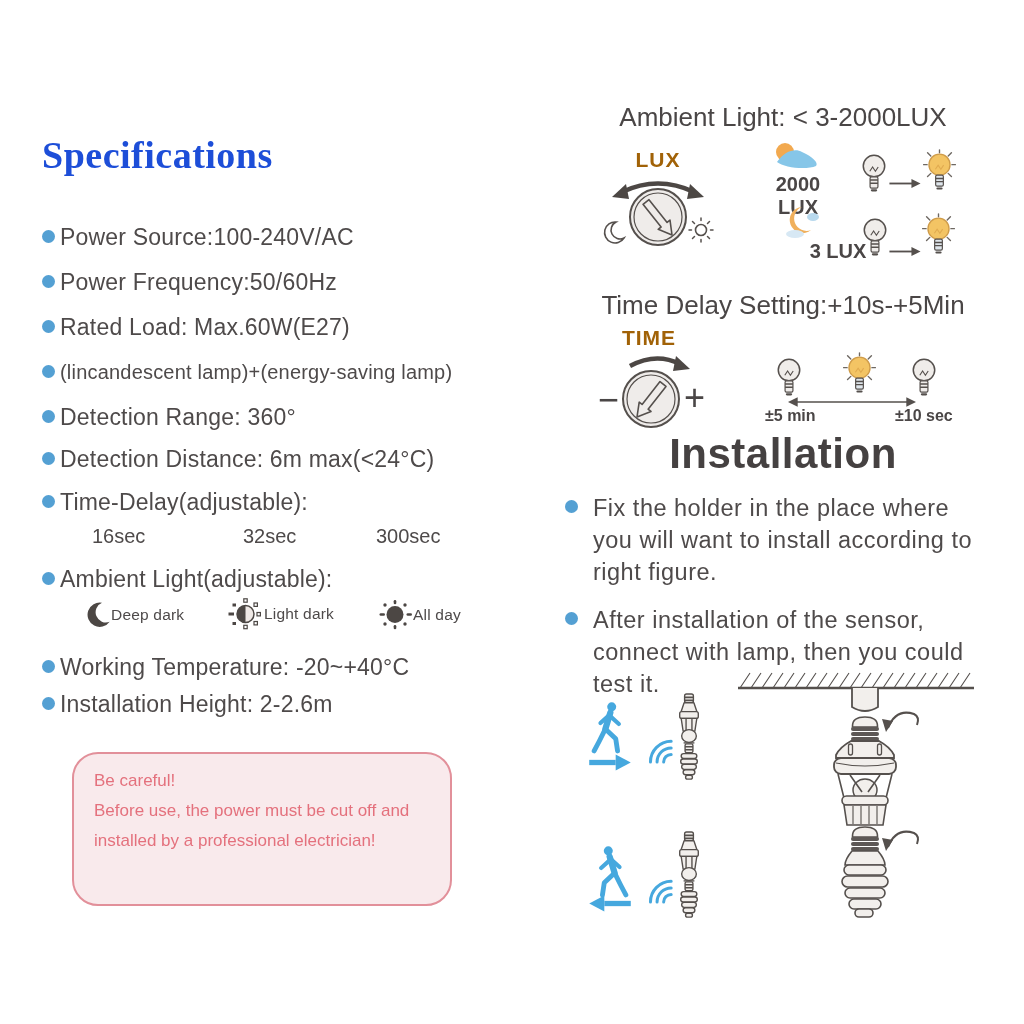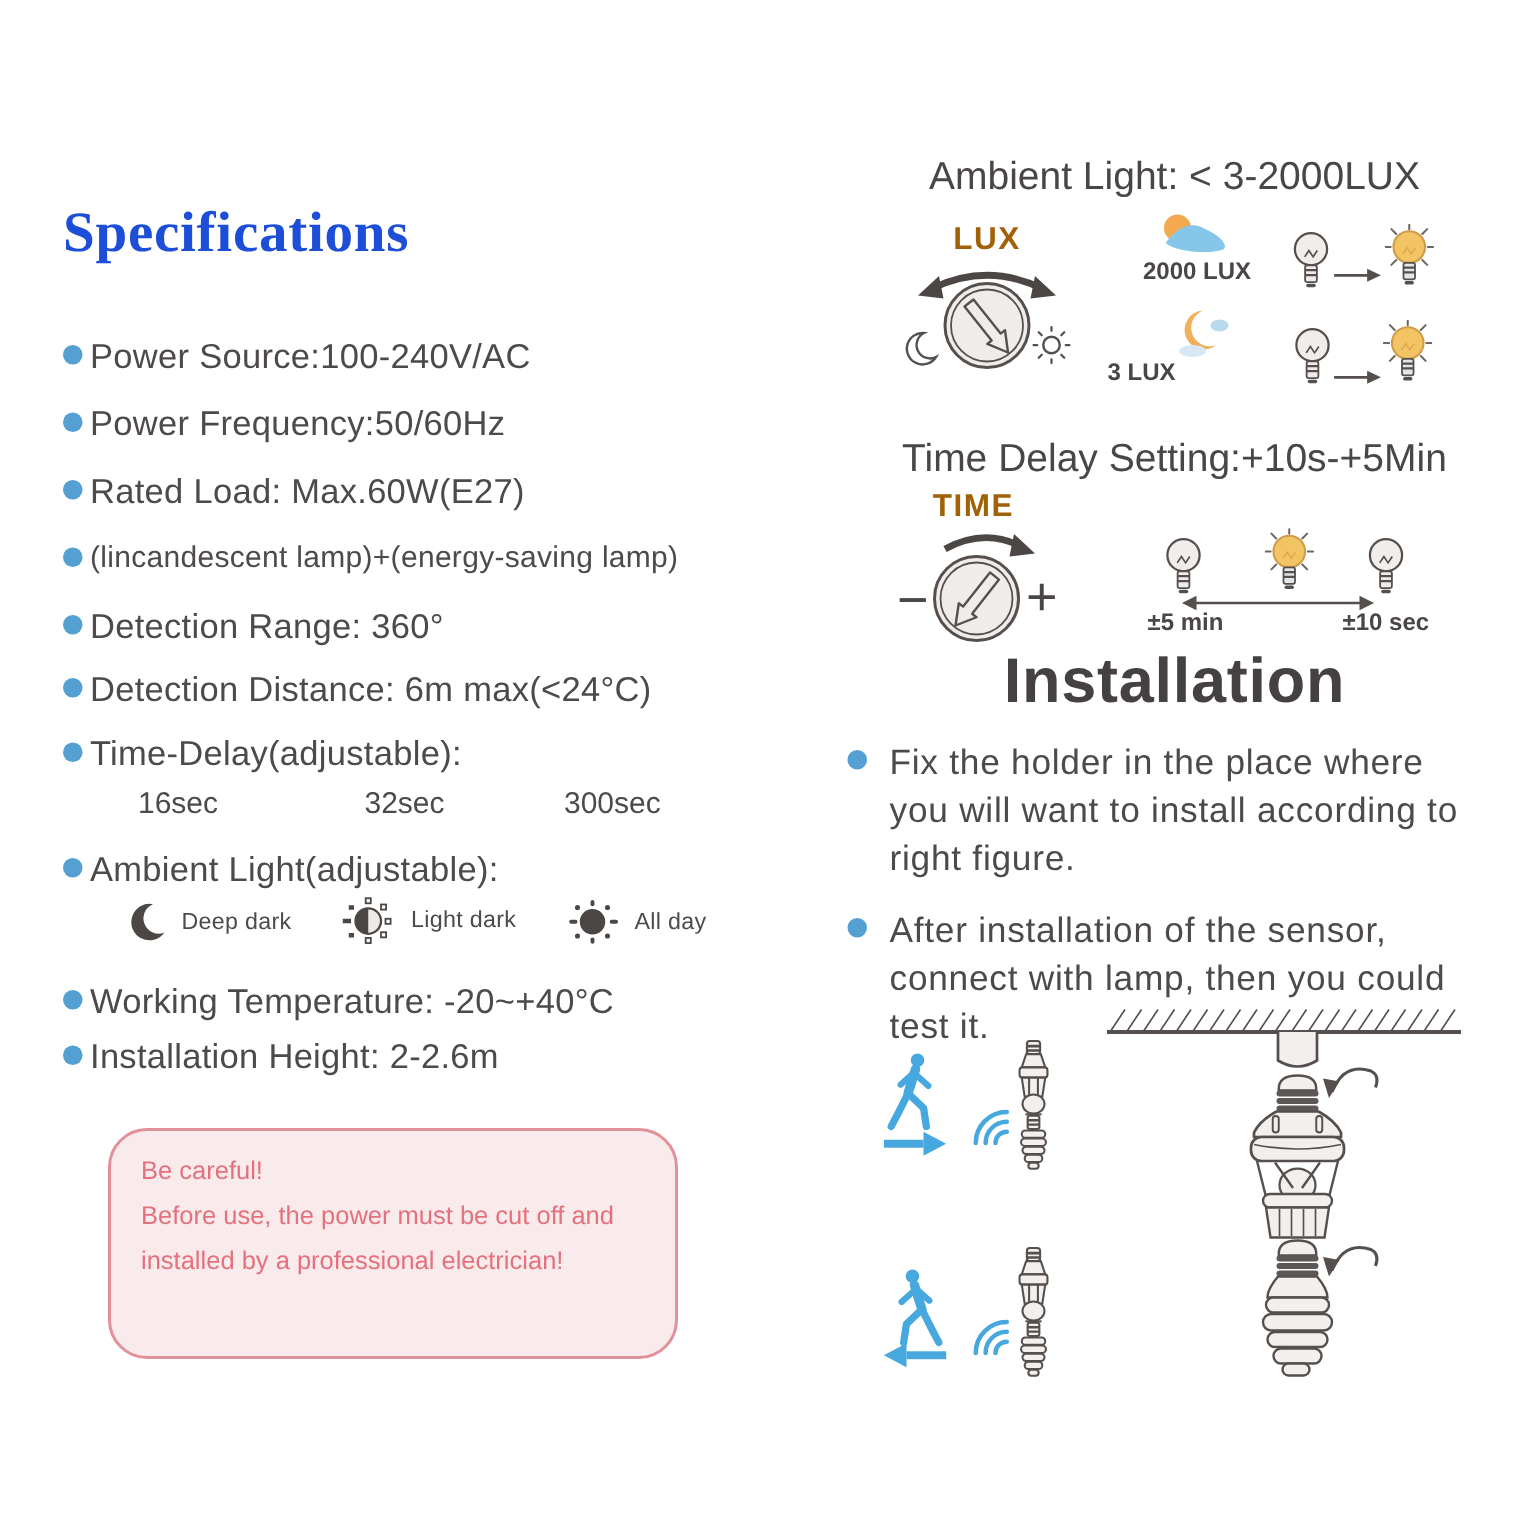--- a/index.html
+++ b/index.html
@@ -6,31 +6,31 @@
   #page{position:relative;width:1024px;height:1024px;background:#ffffff;overflow:hidden;
         font-family:"Liberation Sans",sans-serif;color:#4e4a4a;}
   .abs{position:absolute;}
   
   #spec-title{left:42px;top:108px;font-size:38px;font-weight:700;color:#1d4ed8;letter-spacing:.5px;font-family:Liberation Serif, serif;}
   .spec-row{left:42px;width:470px;display:flex;align-items:flex-start;}
   .dot{width:13px;height:13px;border-radius:50%;background:#54a0d3;margin-top:6px;flex:0 0 13px;}
   .spec-text{margin-left:5px;font-size:23px;letter-spacing:.2px;white-space:nowrap;}
   .spec-text.small{font-size:20px;margin-top:2px;}
   .tdval{font-size:20px;color:#4e4a4a;}
-  .mode{display:flex;align-items:center;gap:10px;}
+  .mode{display:flex;align-items:center;}
   .mode-label{font-size:15.5px;letter-spacing:.2px;}
   #warning-box{left:72px;top:752px;width:336px;height:126px;background:#f9eaec;border:2px solid #e2909a;
                border-radius:26px;padding:12px 20px;color:#e4717d;font-size:17px;line-height:30px;}
   
   .rhead{left:563px;width:440px;text-align:center;color:#4a4646;}
   #ambient-title{top:102px;font-size:26px;}
   #time-title{top:290px;font-size:26px;}
   #install-title{top:430px;font-size:42px;font-weight:700;color:#454141;letter-spacing:.5px;}
   .dial-label{font-weight:700;font-size:21px;color:#a16207;text-align:center;letter-spacing:1px;}
-  .lux-label{font-size:16px;font-weight:700;color:#4a4646;text-align:center;}
+  .lux-label{font-size:20px;font-weight:700;color:#4a4646;text-align:center;}
   .pm{font-size:36px;color:#4a4646;line-height:1;}
   .range-label{font-size:16px;font-weight:600;color:#4a4646;white-space:nowrap;}
   .inst-bullet{display:flex;align-items:flex-start;}
   .inst-bullet .dot{margin-top:8px;}
   .inst-text{margin-left:15px;width:400px;font-size:23.5px;line-height:32px;letter-spacing:.5px;}
   svg{display:block;}
   #symbol-defs{position:absolute;width:0;height:0;overflow:hidden;}
 </style>
 </head>
 <body>
@@ -236,21 +236,21 @@
     </svg>
   <svg class="abs" style="left:923px;top:149px" width="33" height="46">
       <use href="#sym-bulb-on"></use>
     </svg>
 
   <svg class="abs" style="left:780px;top:204px" width="44" height="36" viewBox="0 0 44 36">
     <path d="M22,3 A13,13 0 1 0 31,26 A10,10 0 1 1 22,3 Z" fill="#f0b05c"></path>
     <ellipse cx="33" cy="13" rx="6" ry="4" fill="#b8d9ee"></ellipse>
     <ellipse cx="15" cy="30" rx="9" ry="4" fill="#d7e8f4"></ellipse>
   </svg>
-  <div class="abs lux-label" style="left:718px;top:240px;width:86px">3 LUX</div>
+  <div class="abs lux-label" style="left:795px;top:240px;width:86px">3 LUX</div>
   <svg class="abs" style="left:861px;top:217px" width="28" height="43">
       <use href="#sym-bulb-off"></use>
     </svg>
   <svg class="abs" style="left:888px;top:246px" width="34" height="11">
       <use href="#sym-gray-arrow"></use>
     </svg>
   <svg class="abs" style="left:922px;top:213px" width="33" height="46">
       <use href="#sym-bulb-on"></use>
     </svg>
 

